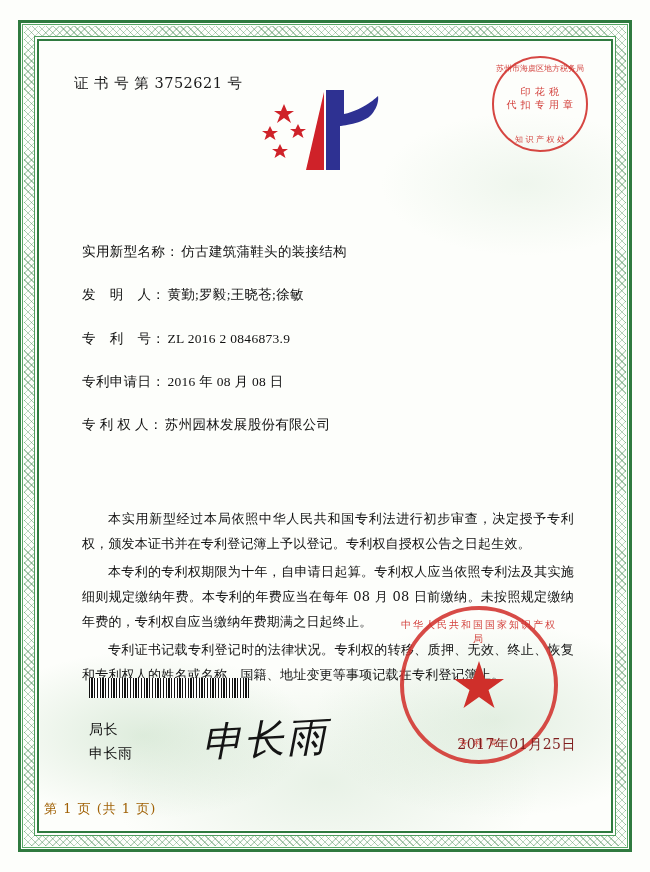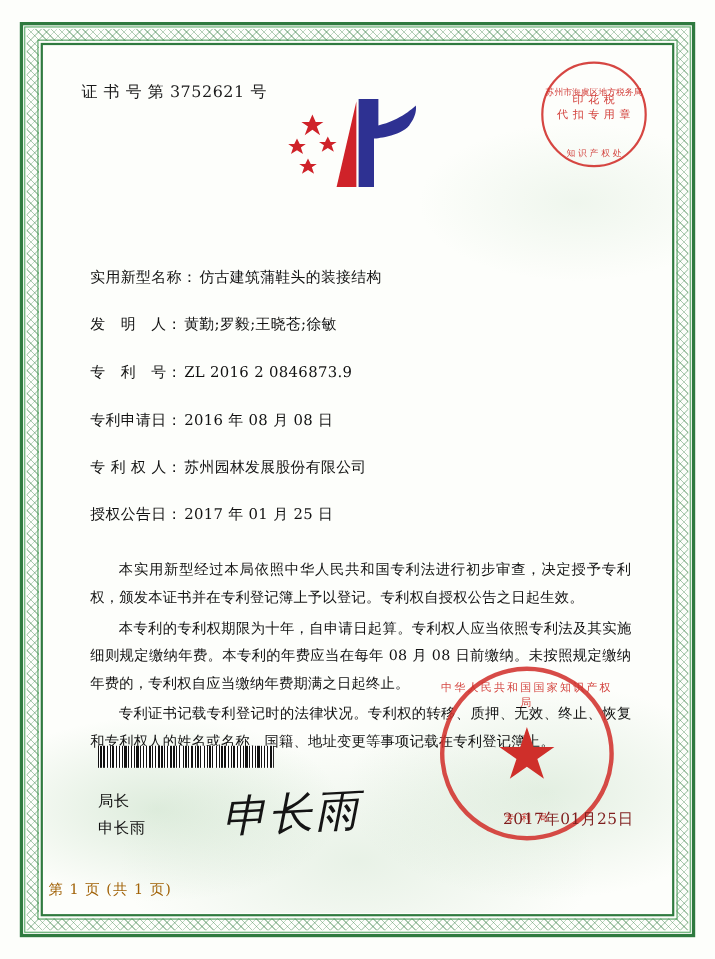--- a/index.html
+++ b/index.html
@@ -134,21 +134,21 @@
   }
   .stamp-tr .arc-top,
   .stamp-tr .arc-bottom {
     position: absolute;
     left: 0; right: 0;
     text-align: center;
     color: #cf2f2a;
     font-size: 8px;
     opacity: 0.9;
   }
-  .stamp-tr .arc-top { top: 22px; font-family: Liberation Serif, serif; }
+  .stamp-tr .arc-top { top: 7px; font-family: Liberation Serif, serif; }
   .stamp-tr .arc-bottom { bottom: 7px; }
 
   
   .main-title {
     position: absolute;
     left: 0; right: 0;
     top: 128px;
     text-align: center;
     font-size: 33px;
     font-weight: bold;
@@ -164,20 +164,21 @@
     right: 30px;
     top: 196px;
     font-size: 13.5px;
     color: #111;
   }
   .field-row {
     display: flex;
     align-items: baseline;
     margin-bottom: 23px;
     line-height: 1.5;
+    font-family: Liberation Serif, serif;
   }
   .field-label {
     white-space: nowrap;
     letter-spacing: 0.4px;
   }
   .field-value {
     margin-left: 2px;
     letter-spacing: 0.3px;
   }
 
@@ -354,24 +355,20 @@
         <span class="field-value">ZL 2016 2 0846873.9</span>
       </div>
       <div class="field-row">
         <span class="field-label">专利申请日：</span>
         <span class="field-value">2016 年 08 月 08 日</span>
       </div>
       <div class="field-row">
         <span class="field-label">专 利 权 人：</span>
         <span class="field-value">苏州园林发展股份有限公司</span>
       </div>
-      <div class="field-row">
-        <span class="field-label">授权公告日：</span>
-        <span class="field-value">2017 年 01 月 25 日</span>
-      </div>
     </div>
 
     <div class="body-text">
       <p>本实用新型经过本局依照中华人民共和国专利法进行初步审查，决定授予专利权，颁发本证书并在专利登记簿上予以登记。专利权自授权公告之日起生效。</p>
       <p>本专利的专利权期限为十年，自申请日起算。专利权人应当依照专利法及其实施细则规定缴纳年费。本专利的年费应当在每年 08 月 08 日前缴纳。未按照规定缴纳年费的，专利权自应当缴纳年费期满之日起终止。</p>
       <p>专利证书记载专利登记时的法律状况。专利权的转移、质押、无效、终止、恢复和专利权人的姓名或名称、国籍、地址变更等事项记载在专利登记簿上。</p>
     </div>
 
     <div class="barcode"></div>
 

